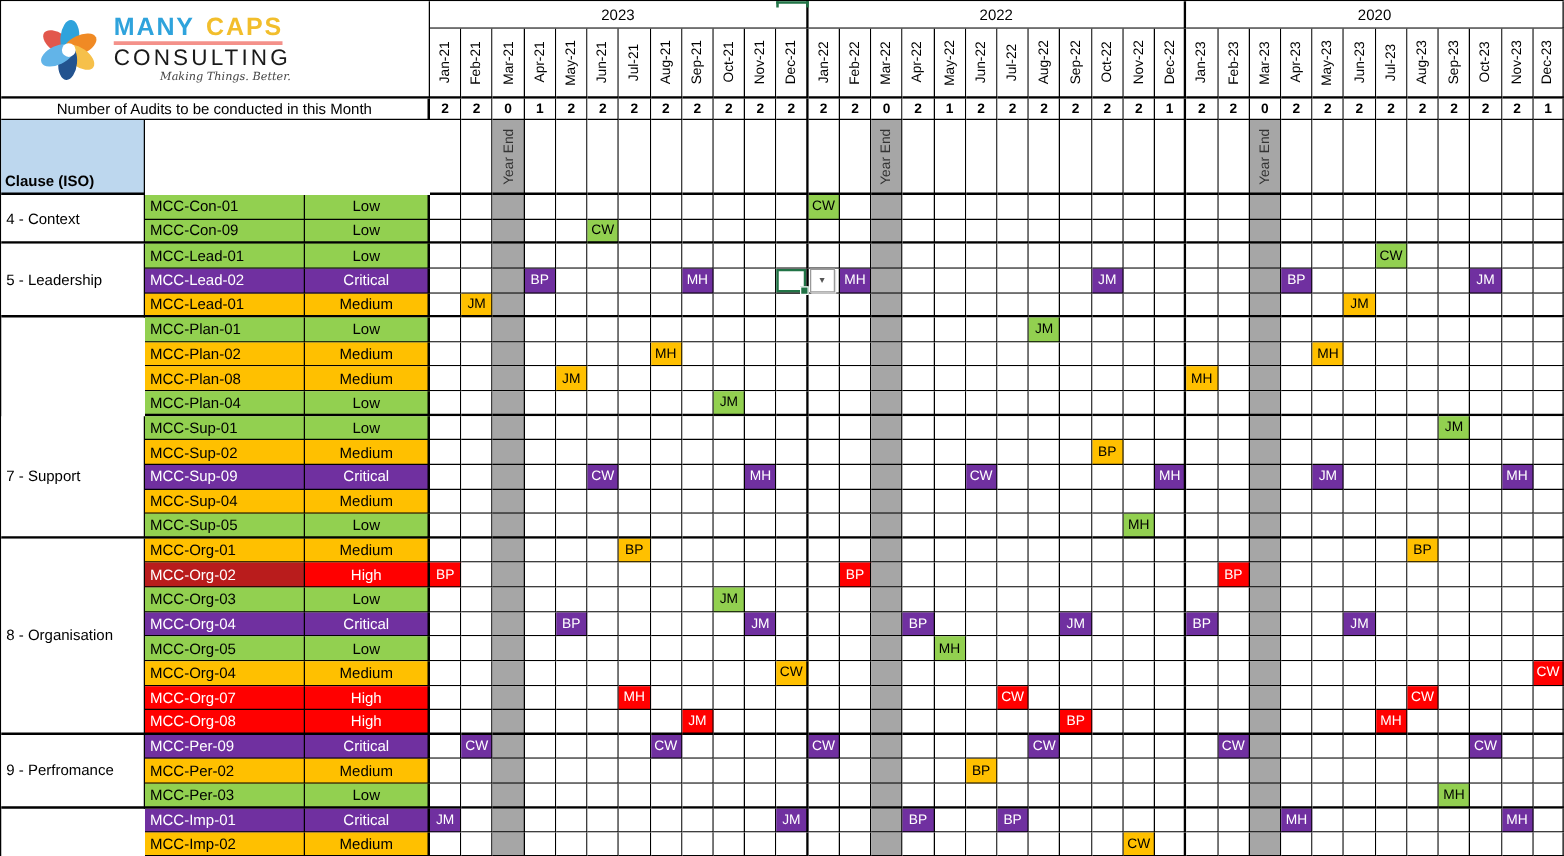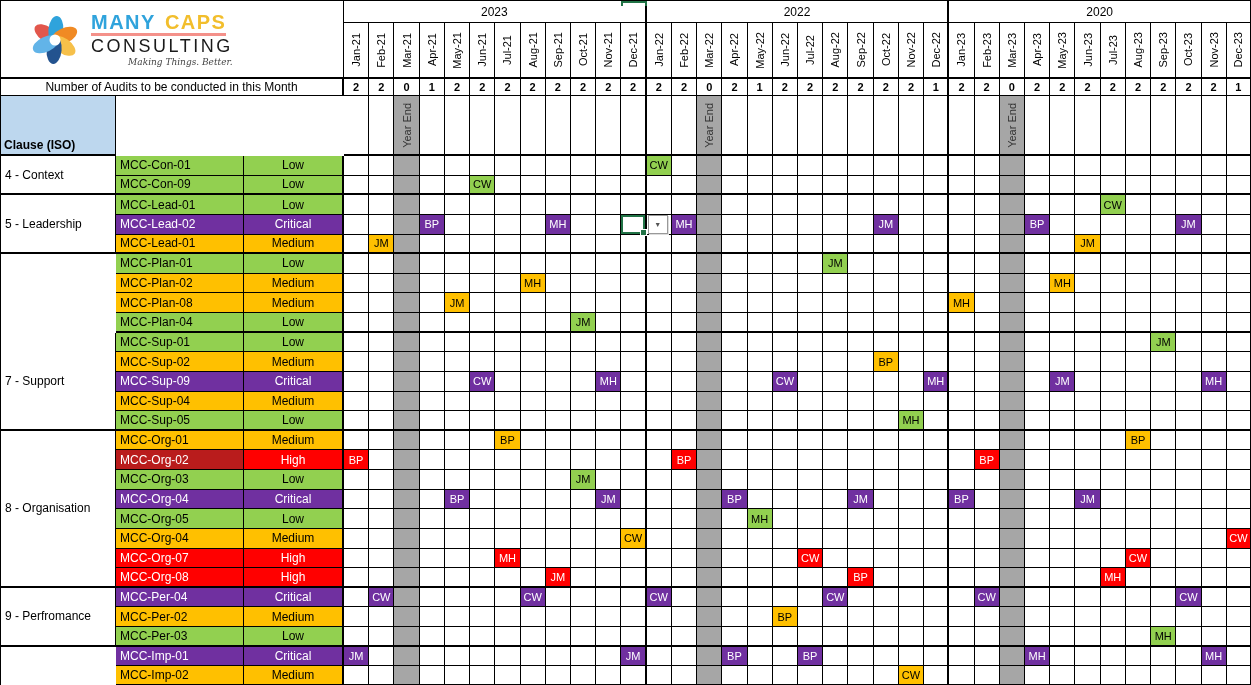--- a/index.html
+++ b/index.html
@@ -1107,21 +1107,21 @@
     <div class="c mcell b2" style="grid-area: 26 / 31;"></div>
     <div class="c mcell b2" style="grid-area: 26 / 32;"></div>
     <div class="c mcell b2" style="grid-area: 26 / 33;"></div>
     <div class="c mcell b2" style="grid-area: 26 / 34; background: rgb(255, 0, 0); color: rgb(255, 255, 255);">MH</div>
     <div class="c mcell b2" style="grid-area: 26 / 35;"></div>
     <div class="c mcell b2" style="grid-area: 26 / 36;"></div>
     <div class="c mcell b2" style="grid-area: 26 / 37;"></div>
     <div class="c mcell b2" style="grid-area: 26 / 38;"></div>
     <div class="c mcell r2 b2" style="grid-area: 26 / 39;"></div>
     <div class="c clause b2" style="grid-area: 27 / 1 / span 3;">9 - Perfromance</div>
-    <div class="c proc" style="grid-area: 27 / 2; background: rgb(112, 48, 160); color: rgb(255, 255, 255);">MCC-Per-04</div>
+    <div class="c proc" style="grid-area: 27 / 2; background: rgb(112, 48, 160); color: rgb(255, 255, 255);">MCC-Per-09</div>
     <div class="c imp r2" style="grid-area: 27 / 3; background: rgb(112, 48, 160); color: rgb(255, 255, 255);">Critical</div>
     <div class="c mcell" style="grid-area: 27 / 4;"></div>
     <div class="c mcell" style="grid-area: 27 / 5; background: rgb(112, 48, 160); color: rgb(255, 255, 255);">CW</div>
     <div class="c mcell ye" style="grid-area: 27 / 6; background: rgb(166, 166, 166);"></div>
     <div class="c mcell" style="grid-area: 27 / 7;"></div>
     <div class="c mcell" style="grid-area: 27 / 8;"></div>
     <div class="c mcell" style="grid-area: 27 / 9;"></div>
     <div class="c mcell" style="grid-area: 27 / 10;"></div>
     <div class="c mcell" style="grid-area: 27 / 11; background: rgb(112, 48, 160); color: rgb(255, 255, 255);">CW</div>
     <div class="c mcell" style="grid-area: 27 / 12;"></div>

